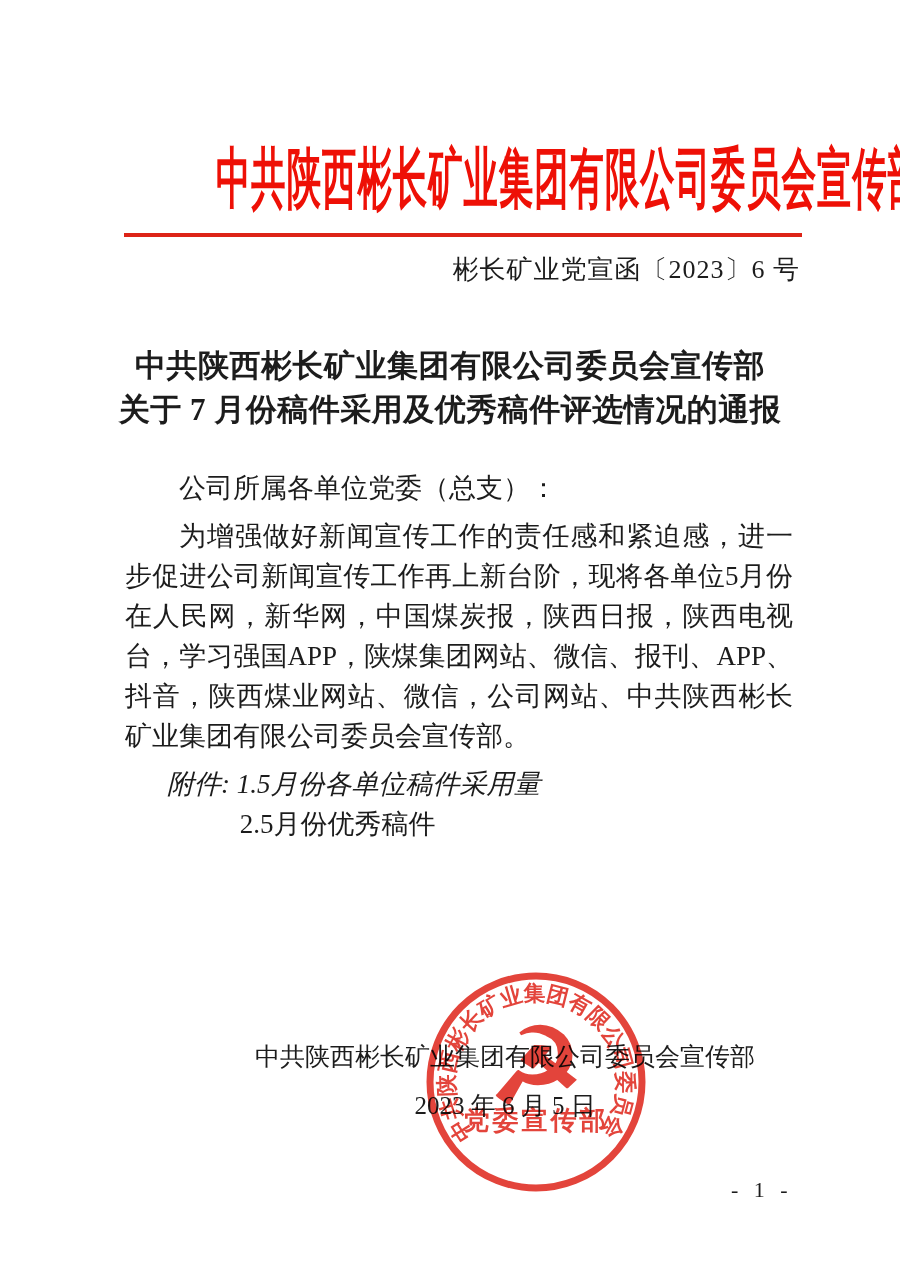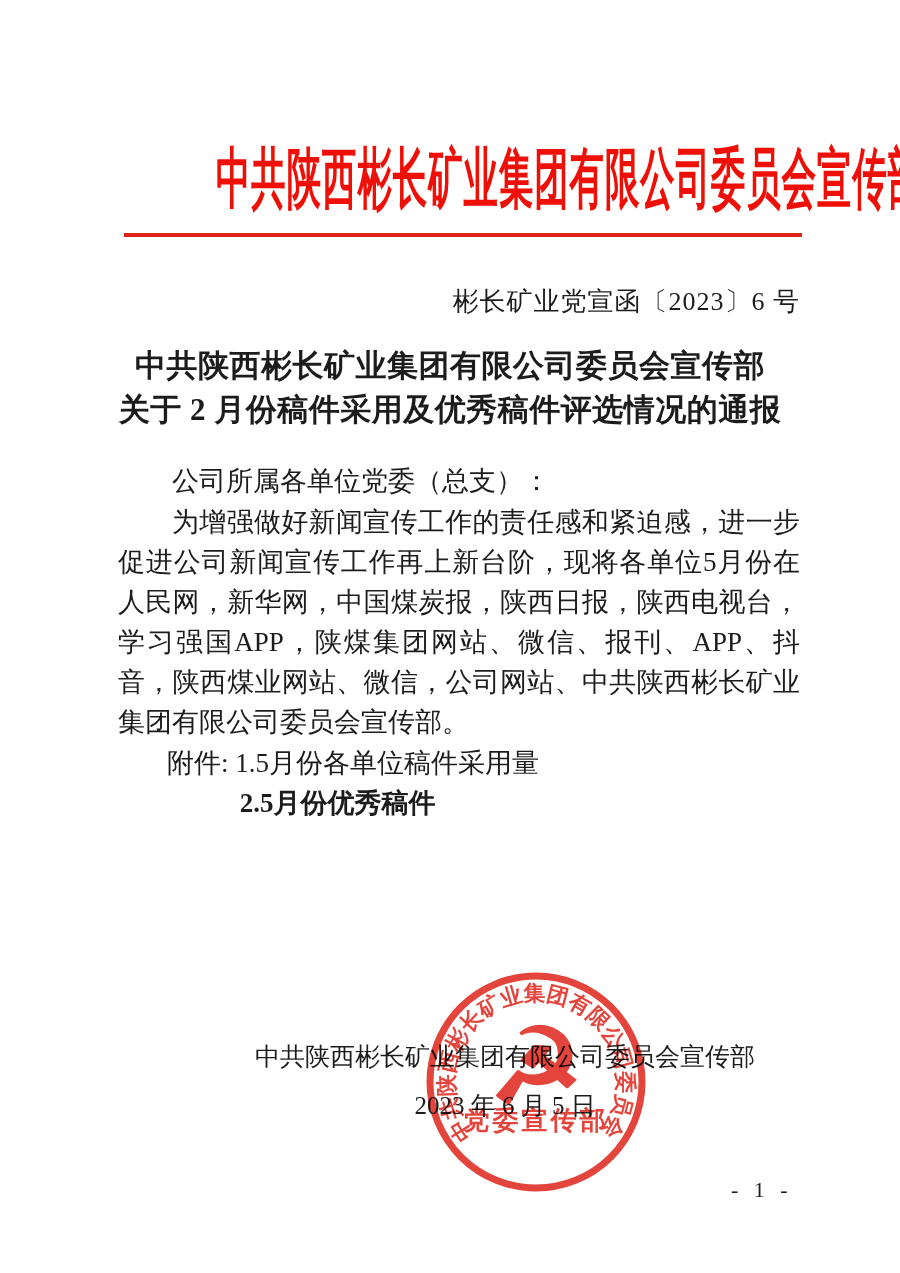--- a/index.html
+++ b/index.html
@@ -34,46 +34,45 @@
     position:absolute;
     top:233px;left:124px;
     width:678px;height:4px;
     background:var(--rule-red);
   }
   .doc-number{
     position:absolute;
     top:252px;right:100px;
     font-size:26px;
     letter-spacing:1px;
-    margin-top:32px;
   }
   .doc-title{
     position:absolute;
     top:344px;left:0;width:100%;
     text-align:center;
     font-weight:bold;
     font-size:31px;
     line-height:44px;
     letter-spacing:0.5px;
   }
   .body-text{
     position:absolute;
     top:460px;left:117px;
     width:684px;
     font-size:27px;
     line-height:40px;
     text-align:justify;
   }
   .body-text p{
     text-indent:2em;
-    margin:1px;
+    margin:8px;
   }
   .salutation{text-indent:0;}
-  .att-line-1{padding-left:1.85em;}
-  .att-line-2{padding-left:4.55em;font-weight:bold;}
+  .att-line-1{padding-left:1.85em;font-style:italic;}
+  .att-line-2{padding-left:4.55em;}
   .signature-line{
     position:absolute;
     top:1040px;left:55px;width:900px;
     text-align:center;
     font-size:25px;
   }
   .date-line{
     position:absolute;
     top:1089px;left:55px;width:900px;
     text-align:center;
@@ -121,21 +120,21 @@
 <div class="page">
 
   <div class="header-org">中共陕西彬长矿业集团有限公司委员会宣传部</div>
 
   <div class="red-rule"></div>
 
   <div class="doc-number">彬长矿业党宣函〔2023〕6 号</div>
 
   <div class="doc-title">
     <div>中共陕西彬长矿业集团有限公司委员会宣传部</div>
-    <div>关于 2 月份稿件采用及优秀稿件评选情况的通报</div>
+    <div>关于 7 月份稿件采用及优秀稿件评选情况的通报</div>
   </div>
 
   <div class="body-text">
     <p class="salutation">公司所属各单位党委（总支）：</p>
     <p>为增强做好新闻宣传工作的责任感和紧迫感，进一步促进公司新闻宣传工作再上新台阶，现将各单位5月份在人民网，新华网，中国煤炭报，陕西日报，陕西电视台，学习强国APP，陕煤集团网站、微信、报刊、APP、抖音，陕西煤业网站、微信，公司网站、中共陕西彬长矿业集团有限公司委员会宣传部。</p>
     <div class="att-line-1">
       <span>附件:</span>
       <span>1.5月份各单位稿件采用量</span>
     </div>
     <div class="att-line-2">

